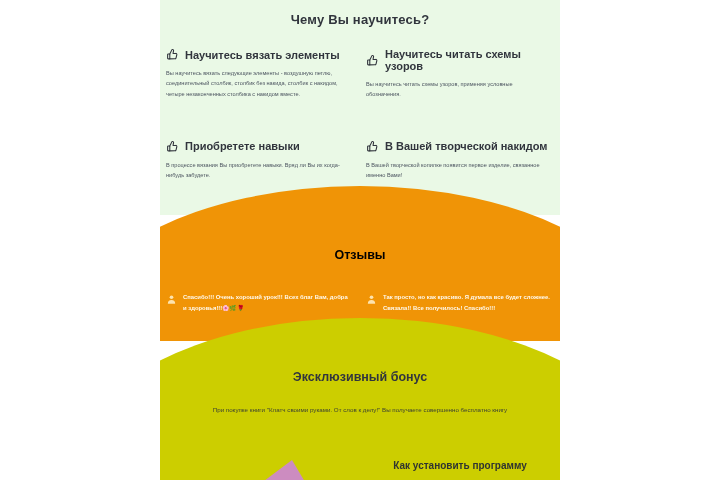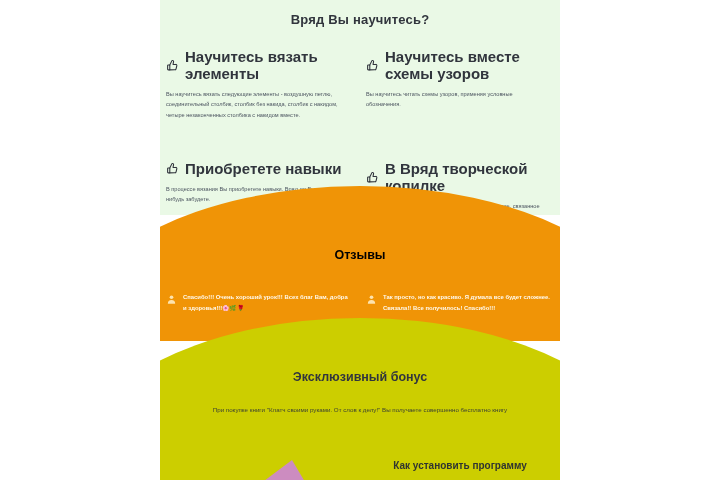--- a/index.html
+++ b/index.html
@@ -57,21 +57,21 @@
   }
   .feature-head {
     display: flex;
     align-items: center;
     gap: 6px;
     margin-bottom: 7px;
   }
   .thumb-icon { width: 13px; height: 13px; display: block; flex: none; }
   .feature-title {
     color: #31353d;
-    font-size: 15px;
+    font-size: 11px;
     font-weight: bold;
   }
   .feature-body {
     color: #4c5560;
     font-size: 5.6px;
     line-height: 1.85;
   }
 
   
   .sec-reviews {
@@ -173,41 +173,41 @@
     line-height: 1.55;
   }
 </style>
 </head>
 <body>
 
 <div id="page">
   <div class="column">
 
     <section class="sec-learn">
-      <div class="sec-title learn-title">Вряд Вы научитесь?</div>
+      <div class="sec-title learn-title">Чему Вы научитесь?</div>
 
       <div class="feature-grid">
         <div class="feature-row">
           <div class="feature">
             <div class="feature-head">
               <svg class="thumb-icon" viewBox="0 0 24 24" fill="none" stroke="#31353d" stroke-width="2" stroke-linecap="round" stroke-linejoin="round">
                   <path d="M7 11v9H4a1 1 0 0 1-1-1v-7a1 1 0 0 1 1-1z"></path>
                   <path d="M7 11l4-8a2 2 0 0 1 3 2l-1 5h5a2 2 0 0 1 2 2.4l-1.4 6A2 2 0 0 1 16.6 20H7"></path>
                 </svg>
               <span class="feature-title">Научитесь вязать элементы</span>
             </div>
             <div class="feature-body">Вы научитесь вязать следующие элементы - воздушную петлю, соединительный столбик, столбик без накида, столбик с накидом, четыре незаконченных столбика с накидом вместе.</div>
           </div>
           <div class="feature">
             <div class="feature-head">
               <svg class="thumb-icon" viewBox="0 0 24 24" fill="none" stroke="#31353d" stroke-width="2" stroke-linecap="round" stroke-linejoin="round">
                   <path d="M7 11v9H4a1 1 0 0 1-1-1v-7a1 1 0 0 1 1-1z"></path>
                   <path d="M7 11l4-8a2 2 0 0 1 3 2l-1 5h5a2 2 0 0 1 2 2.4l-1.4 6A2 2 0 0 1 16.6 20H7"></path>
                 </svg>
-              <span class="feature-title">Научитесь вместе схемы узоров</span>
+              <span class="feature-title">Научитесь читать схемы узоров</span>
             </div>
             <div class="feature-body">Вы научитесь читать схемы узоров, применяя условные обозначения.</div>
           </div>
         </div>
 
         <div class="feature-row" style="margin-top:40px;">
           <div class="feature">
             <div class="feature-head">
               <svg class="thumb-icon" viewBox="0 0 24 24" fill="none" stroke="#31353d" stroke-width="2" stroke-linecap="round" stroke-linejoin="round">
                   <path d="M7 11v9H4a1 1 0 0 1-1-1v-7a1 1 0 0 1 1-1z"></path>
@@ -216,21 +216,21 @@
               <span class="feature-title">Приобретете навыки</span>
             </div>
             <div class="feature-body">В процессе вязания Вы приобретете навыки. Вряд ли Вы их когда-нибудь забудете.</div>
           </div>
           <div class="feature">
             <div class="feature-head">
               <svg class="thumb-icon" viewBox="0 0 24 24" fill="none" stroke="#31353d" stroke-width="2" stroke-linecap="round" stroke-linejoin="round">
                   <path d="M7 11v9H4a1 1 0 0 1-1-1v-7a1 1 0 0 1 1-1z"></path>
                   <path d="M7 11l4-8a2 2 0 0 1 3 2l-1 5h5a2 2 0 0 1 2 2.4l-1.4 6A2 2 0 0 1 16.6 20H7"></path>
                 </svg>
-              <span class="feature-title">В Вряд творческой копилке</span>
+              <span class="feature-title">В Вашей творческой накидом</span>
             </div>
             <div class="feature-body">В Вашей творческой копилке появится первое изделие, связанное именно Вами!</div>
           </div>
         </div>
       </div>
     </section>
 
     <section class="sec-reviews">
       <div class="curve-top-orange"></div>
       <div class="reviews-title">Отзывы</div>

